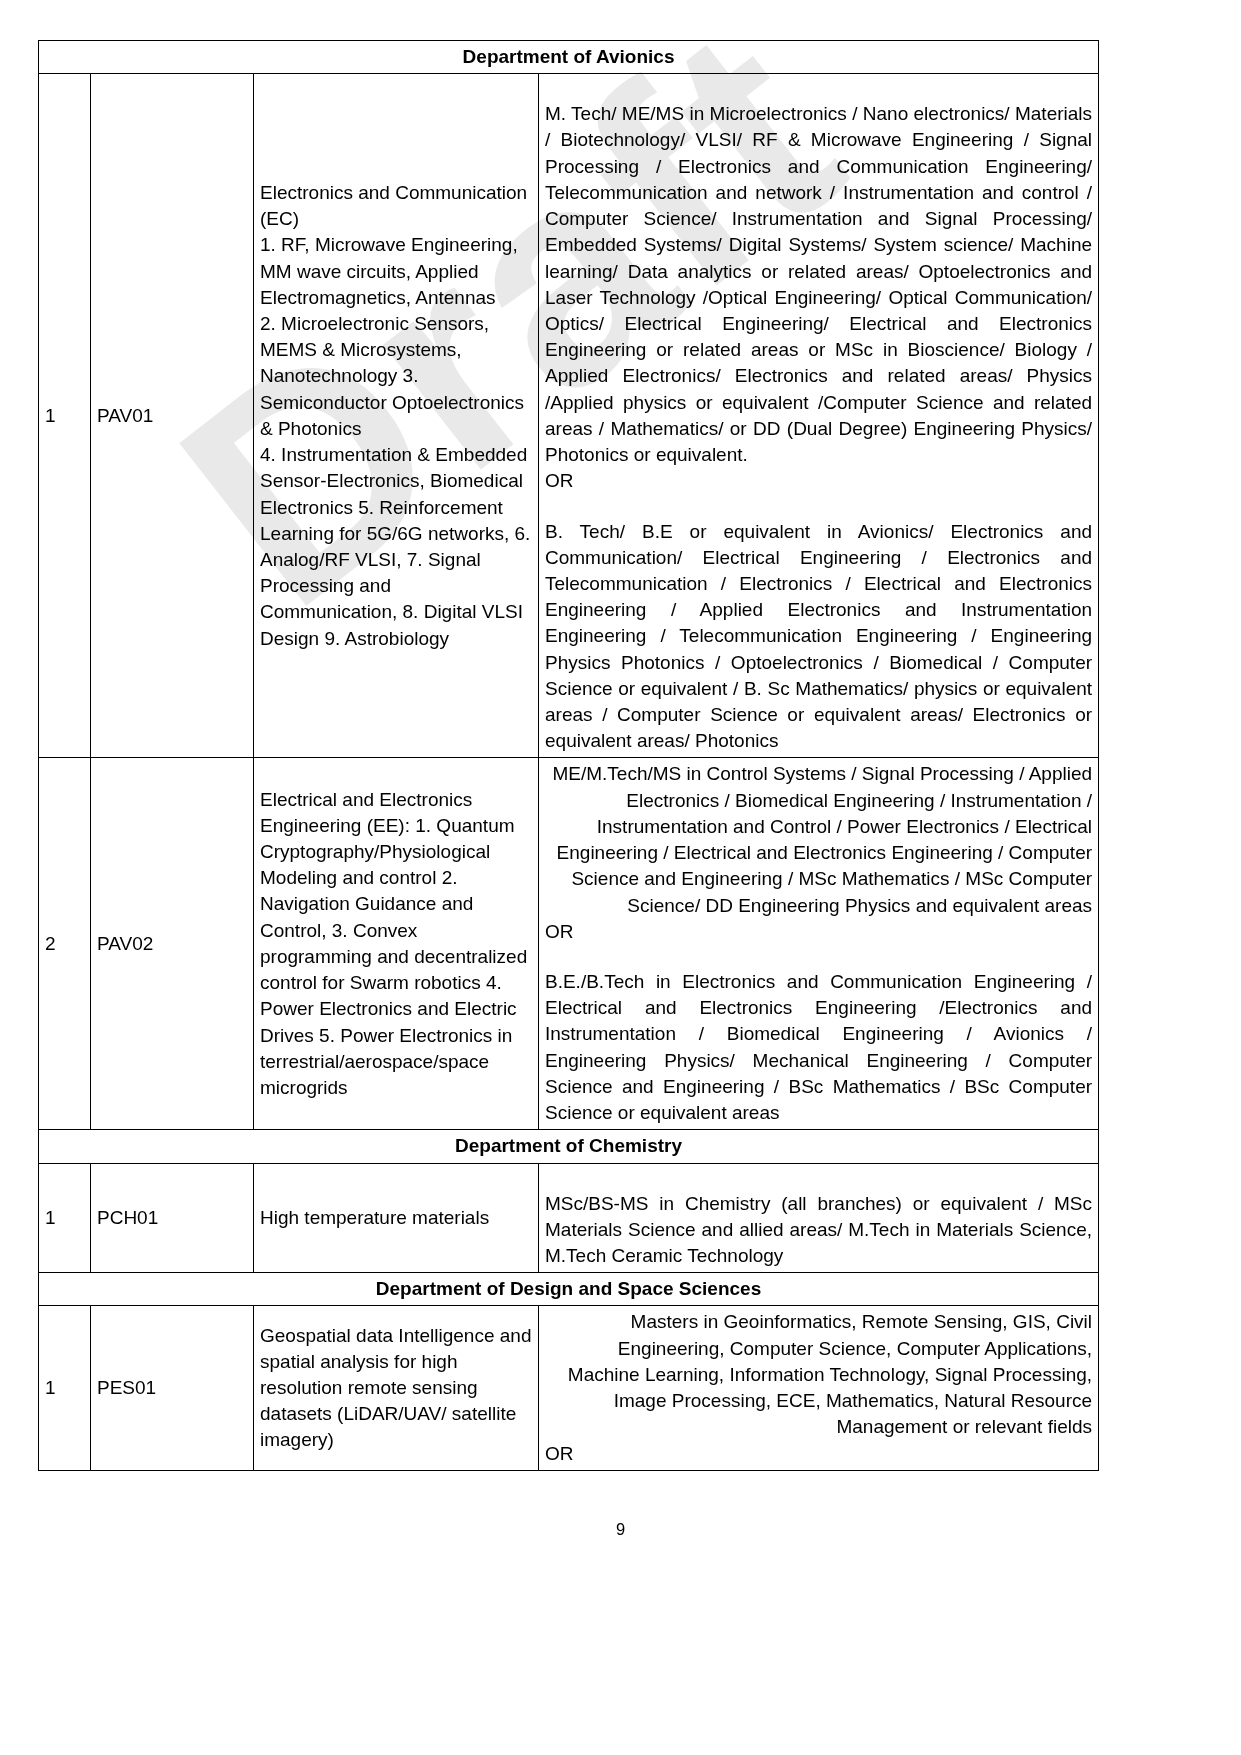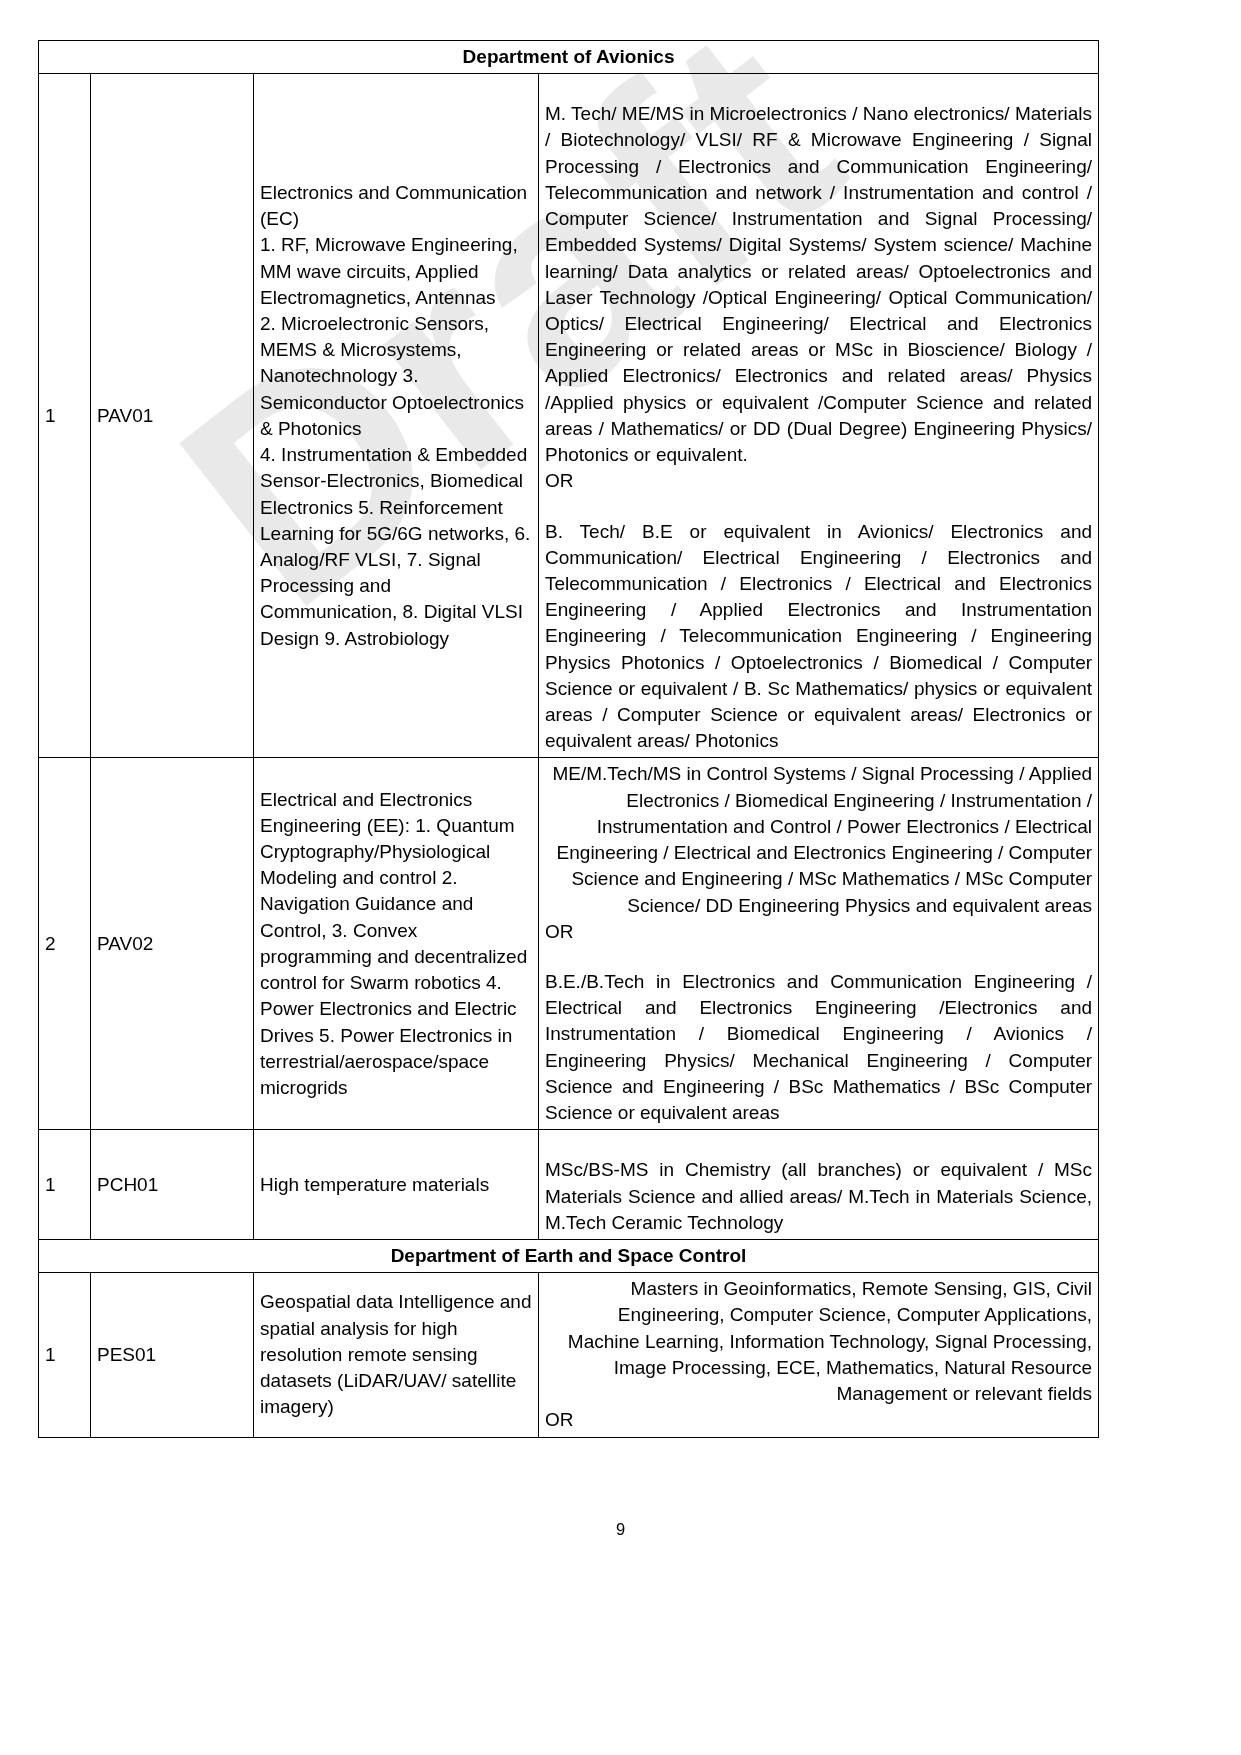--- a/index.html
+++ b/index.html
@@ -142,32 +142,35 @@
         <td class="sno">2</td>
         <td class="code">PAV02</td>
         <td class="area">Electrical and Electronics Engineering (EE): 1. Quantum Cryptography/Physiological Modeling and control  2. Navigation Guidance and Control, 3. Convex programming and decentralized control for Swarm robotics 4. Power Electronics and Electric Drives 5. Power Electronics in terrestrial/aerospace/space microgrids</td>
         <td class="elig">
           <span class="blk left">ME/M.Tech/MS in Control Systems / Signal Processing / Applied Electronics / Biomedical Engineering / Instrumentation / Instrumentation and Control / Power Electronics / Electrical Engineering / Electrical and Electronics Engineering / Computer Science and Engineering / MSc Mathematics / MSc Computer Science/ DD Engineering Physics  and equivalent areas</span>
           <span class="or-line">OR</span>
           <span class="blk just">B.E./B.Tech in Electronics and Communication Engineering / Electrical and Electronics Engineering /Electronics and Instrumentation / Biomedical Engineering / Avionics / Engineering Physics/ Mechanical Engineering / Computer Science and Engineering / BSc Mathematics / BSc Computer Science or equivalent areas</span>
         </td>
       </tr>
 
+      <tr>
+        <td class="dept-header" colspan="4">Department of Chemistry</td>
+      </tr>
 
       <tr>
         <td class="sno">1</td>
         <td class="code">PCH01</td>
         <td class="area">High temperature materials</td>
         <td class="elig">
           <span class="blk just">MSc/BS-MS in Chemistry (all branches) or equivalent / MSc Materials Science and allied areas/ M.Tech in Materials Science, M.Tech Ceramic Technology</span>
         </td>
       </tr>
 
       <tr>
-        <td class="dept-header" colspan="4">Department of Earth and Space Control</td>
+        <td class="dept-header" colspan="4">Department of Design and Space Sciences</td>
       </tr>
 
       <tr>
         <td class="sno">1</td>
         <td class="code">PES01</td>
         <td class="area">Geospatial data Intelligence and spatial analysis for high resolution  remote sensing datasets (LiDAR/UAV/ satellite imagery)</td>
         <td class="elig">
           <span class="blk left">Masters in Geoinformatics, Remote Sensing, GIS, Civil Engineering, Computer Science, Computer Applications, Machine Learning, Information Technology, Signal Processing, Image Processing, ECE, Mathematics, Natural Resource Management or relevant fields</span>
           <span class="or-line">OR</span>
         </td>

